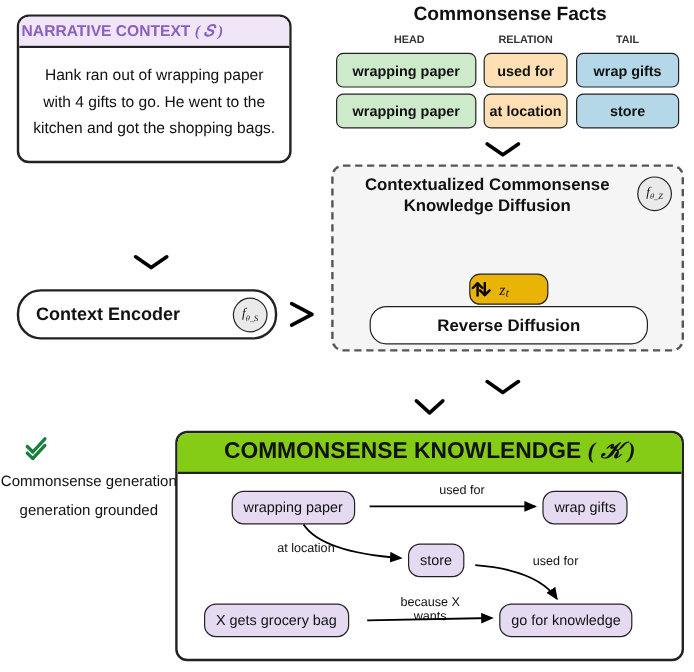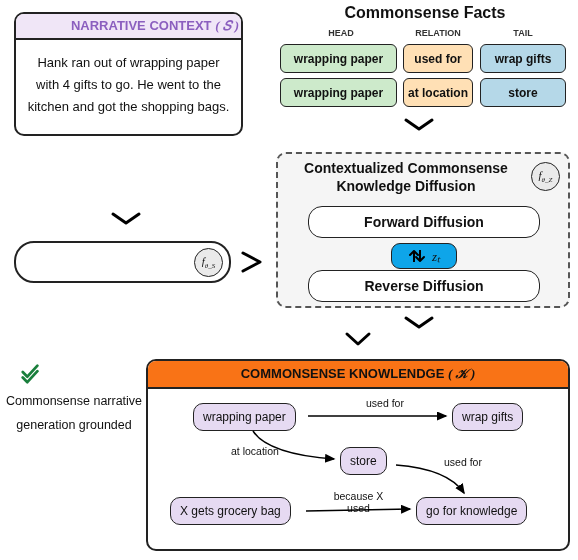--- a/index.html
+++ b/index.html
@@ -27,21 +27,21 @@
     border-radius:10px;
   }
   
   .narr{
     position:absolute; left:14px; top:12px; width:225px;
   }
   .narr-head{
     background:var(--purple-lt);
     border-bottom:2px solid var(--border);
     border-radius:8px 8px 0 0;
-    text-align:right;
+    text-align:left;
     font-weight:700;
     color:var(--purple);
     padding:4px 2px;
     font-size:13px;
   }
   .narr-head .mathS{font-family:"Times New Roman",serif;font-style:italic;}
   .narr-body{
     padding:12px 10px 16px 10px;
     text-align:center;
     font-size:13px;
@@ -74,45 +74,45 @@
   }
   .ft-sub{
     position:absolute; top:28px; font-weight:700; font-size:9px; color:#333; text-align:center;
   }
   .pill{
     position:absolute; height:27px; border:1.5px solid var(--border); border-radius:6px;
     display:flex; align-items:center; justify-content:center; font-size:12px; font-weight:600;
   }
   
   .diffbox{
-    position:absolute; left:276px; top:152px; width:290px; height:152px;
+    position:absolute; left:276px; top:137px; width:290px; height:152px;
     border:2px dashed #555; border-radius:10px; background:var(--gray-box);text-decoration:underline;
   }
   .diff-title{
     position:absolute; left:0; right:34px; top:6px; text-align:center;
     font-weight:700; font-size:14px; line-height:1.25;
   }
   .fcirc.diff{right:8px; top:8px;}
   .diffbtn{
     position:absolute; left:30px; width:230px; height:30px;
     border:1.5px solid var(--border); border-radius:14px; background:#fff;
     font-weight:700; font-size:14px; display:flex; align-items:center; justify-content:center;
   }
   .zt{
     position:absolute; left:113px; top:89px; width:64px; height:24px; border:1px solid var(--border);
-    border-radius:9px; background:#0ea5e9; display:flex; align-items:center; justify-content:center; gap:6px;
+    border-radius:9px; background:#eab308; display:flex; align-items:center; gap:6px;
     font-family:"Times New Roman",serif; font-style:italic; font-size:13px;
   }
   
   .know{
     position:absolute; left:146px; top:359px; width:420px; height:188px;
   }
   .know-head{
-    background:#f97316; border-bottom:2px solid var(--border); border-radius:8px 8px 0 0;
-    text-align:center; font-weight:700; padding:5px 2px; font-size:13px;
+    background:#84cc16; border-bottom:2px solid var(--border); border-radius:8px 8px 0 0;
+    text-align:center; font-weight:700; padding:5px 2px; font-size:19px;
   }
   .know-head .mathK{font-family:"Times New Roman",serif;font-style:italic;}
   .know-body{position:relative; height:158px;}
   .node{
     position:absolute; border:1.5px solid var(--border); border-radius:10px;
     background:var(--lilac-lt); display:flex; align-items:center; justify-content:center;
     font-size:12px; padding:0 9px; height:26px; white-space:nowrap;
   }
   .edge-label{
     position:absolute; font-size:10.5px; color:#111; text-align:center;
@@ -144,20 +144,21 @@
 
   <polyline class="chev" points="243,253 260,262 243,271"></polyline>
 
   <polyline class="chev" points="406,120 419,129 432,120"></polyline>
 
   <polyline class="chev" points="406,318 419,327 432,318"></polyline>
   <polyline class="chev" points="347,334 358,344 369,334"></polyline>
 </svg>
 
 <div class="ctxenc">
+  <span class="ctxenc-label">Context Encoder</span>
   <span class="fcirc ctx">
     <span><span>f</span><sub style="font-size:7px">θ_S</sub></span>
   </span>
 </div>
 
 <div class="facts-title">Commonsense Facts</div>
 <div class="ft-sub" style="left:285px;width:112px">HEAD</div>
 <div class="ft-sub" style="left:400px;width:76px">RELATION</div>
 <div class="ft-sub" style="left:480px;width:86px">TAIL</div>
 
@@ -166,21 +167,20 @@
 <div class="pill" style="left:403px;top:44px;width:68px;background:var(--orange-lt)">used for</div>
 <div class="pill" style="left:403px;top:78px;width:68px;background:var(--orange-lt)">at location</div>
 <div class="pill" style="left:480px;top:44px;width:84px;background:var(--blue-lt)">wrap gifts</div>
 <div class="pill" style="left:480px;top:78px;width:84px;background:var(--blue-lt)">store</div>
 
 <div class="diffbox">
   <div class="diff-title">Contextualized Commonsense Knowledge Diffusion</div>
   <span class="fcirc diff">
     <span><span>f</span><sub style="font-size:7px">θ_Z</sub></span>
   </span>
-  <div class="diffbtn" style="top:52px">Forward Diffusion</div>
   <div class="zt">
     <svg width="18" height="14">
       <polyline class="chev" style="stroke-width:2" points="2,6 6,2 10,6"></polyline>
       <line x1="6" y1="2" x2="6" y2="13" stroke="#000" stroke-width="2"></line>
       <polyline class="chev" style="stroke-width:2" points="8,8 12,12 16,8"></polyline>
       <line x1="12" y1="1" x2="12" y2="12" stroke="#000" stroke-width="2"></line>
     </svg>
     <span>zₜ</span>
   </div>
   <div class="diffbtn" style="top:116px">Reverse Diffusion</div>
@@ -195,21 +195,21 @@
 
     <div class="node" style="left:45px;top:14px">wrapping paper</div>
     <div class="node" style="left:304px;top:14px">wrap gifts</div>
     <div class="node" style="left:192px;top:58px">store</div>
     <div class="node" style="left:22px;top:108px">X gets grocery bag</div>
     <div class="node" style="left:268px;top:108px">go for knowledge</div>
 
     <div class="edge-label" style="left:218px;top:8px">used for</div>
     <div class="edge-label" style="left:83px;top:56px">at location</div>
     <div class="edge-label" style="left:296px;top:67px">used for</div>
-    <div class="edge-label" style="left:178px;top:101px;width:65px">because X used</div>
+    <div class="edge-label" style="left:178px;top:101px;width:65px">because X wants</div>
 
     <svg class="overlay" width="420" height="158">
       <defs>
         <marker id="ah" markerWidth="8" markerHeight="8" refX="6" refY="3" orient="auto">
           <path d="M0,0 L7,3 L0,6 Z" fill="#000"></path>
         </marker>
       </defs>
       <line x1="160" y1="27" x2="298" y2="27" stroke="#000" stroke-width="1.5" marker-end="url(#ah)"></line>
       <path d="M105,42 Q120,65 186,70" stroke="#000" stroke-width="1.5" fill="none" marker-end="url(#ah)"></path>
       <path d="M248,76 Q300,80 316,104" stroke="#000" stroke-width="1.5" fill="none" marker-end="url(#ah)"></path>
@@ -218,15 +218,15 @@
   </div>
 </div>
 
 <div class="dblcheck">
   <svg viewBox="0 0 24 24">
       <polyline points="3,11 8,16 19,4" fill="none" stroke="#1a7f3c" stroke-width="3" stroke-linecap="round" stroke-linejoin="round"></polyline>
       <polyline points="3,17 8,22 19,10" fill="none" stroke="#1a7f3c" stroke-width="3" stroke-linecap="round" stroke-linejoin="round"></polyline>
     </svg>
 </div>
 <div class="caption">
-  <div>Commonsense narrative</div>
+  <div>Commonsense generation</div>
   <div>generation grounded</div>
 </div>
 
 </body></html>

